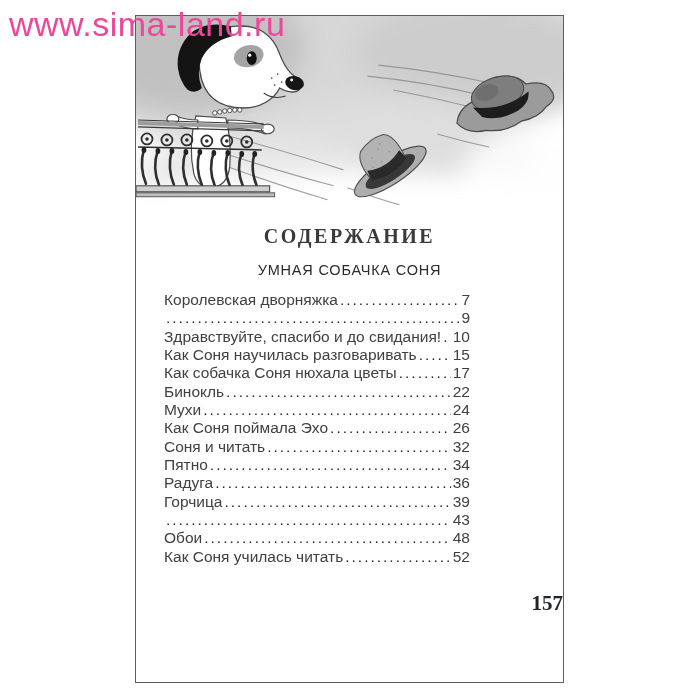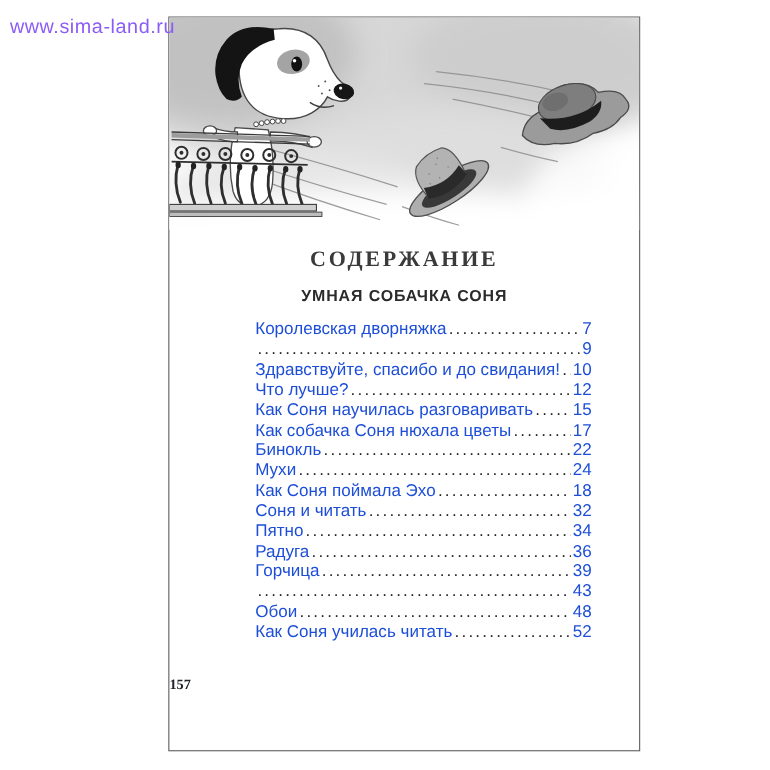--- a/index.html
+++ b/index.html
@@ -2,57 +2,57 @@
 <html><head>
 <meta charset="utf-8">
 <style>
   html,body{margin:0;padding:0;}
   body{
     width:700px;height:700px;background:#ffffff;position:relative;overflow:hidden;
     font-family:"Liberation Sans",sans-serif;
   }
   .watermark{
     position:absolute;left:9px;top:8px;z-index:10;
-    font-size:18px;line-height:32px;color:#8b5cf6;letter-spacing:0.5px;
+    font-size:34px;line-height:32px;color:#ec4899;letter-spacing:0.5px;
     font-family:"Liberation Sans",sans-serif;
   }
   .book-page{
-    position:absolute;left:153px;top:15px;width:429px;height:668px;
+    position:absolute;left:135px;top:15px;width:429px;height:668px;
     border:1px solid #5d5d5d;background:#ffffff;box-sizing:border-box;
   }
   .illustration{display:block;width:427px;height:193px;}
   .contents-title{
     margin:15px 0 0 0;text-align:center;
     font-family:"Liberation Serif",serif;font-weight:700;
     font-size:20px;line-height:24px;letter-spacing:2.5px;color:#3a3a3a;
   }
   .book-title{
     margin:13px 0 0 0;text-align:center;
-    font-family:"Liberation Sans",sans-serif;font-weight:700;
+    font-family:"Liberation Sans",sans-serif;font-weight:400;
     font-size:14.5px;line-height:18px;letter-spacing:0.8px;color:#2b2b2b;
   }
   .toc{
-    margin:12px 0 0 78px;width:306px;color:#1d4ed8;
+    margin:12px 0 0 28px;width:306px;color:#404040;
     font-size:15.5px;
   }
   .toc-row{display:flex;align-items:baseline;line-height:18.35px;height:18.35px;}
   .toc-title{white-space:nowrap;flex:none;}
   .toc-dots{
     flex:1 1 0;min-width:0;overflow:hidden;white-space:nowrap;
     margin:0 2px;color:#242424;
   }
   .toc-dots::after{
     content:"..........................................................................................";
     letter-spacing:2px;
   }
   .toc-page{flex:none;white-space:nowrap;}
   .page-number{
-    margin-top:26px;text-align:left;
+    margin-top:26px;text-align:right;
     font-family:"Liberation Serif",serif;font-weight:700;
-    font-size:13px;line-height:22px;color:#20242a;
+    font-size:21px;line-height:22px;color:#20242a;
   }
 </style>
 </head>
 <body>
 
 <div class="watermark">www.sima-land.ru</div>
 
 <div class="book-page">
 
   <svg class="illustration" viewBox="0 0 428 193" xmlns="http://www.w3.org/2000/svg">
@@ -209,25 +209,20 @@
     <span class="toc-dots"></span>
     <span class="toc-page">9</span>
   </div>
 
   <div class="toc-row">
     <span class="toc-title">Здравствуйте, спасибо и до свидания!</span>
     <span class="toc-dots"></span>
     <span class="toc-page">10</span>
   </div>
 
-  <div class="toc-row">
-    <span class="toc-title">Что лучше?</span>
-    <span class="toc-dots"></span>
-    <span class="toc-page">12</span>
-  </div>
 
   <div class="toc-row">
     <span class="toc-title">Как Соня научилась разговаривать</span>
     <span class="toc-dots"></span>
     <span class="toc-page">15</span>
   </div>
 
   <div class="toc-row">
     <span class="toc-title">Как собачка Соня нюхала цветы</span>
     <span class="toc-dots"></span>
@@ -242,21 +237,21 @@
 
   <div class="toc-row">
     <span class="toc-title">Мухи</span>
     <span class="toc-dots"></span>
     <span class="toc-page">24</span>
   </div>
 
   <div class="toc-row">
     <span class="toc-title">Как Соня поймала Эхо</span>
     <span class="toc-dots"></span>
-    <span class="toc-page">18</span>
+    <span class="toc-page">26</span>
   </div>
 
 
   <div class="toc-row">
     <span class="toc-title">Соня и читать</span>
     <span class="toc-dots"></span>
     <span class="toc-page">32</span>
   </div>
 
   <div class="toc-row">

